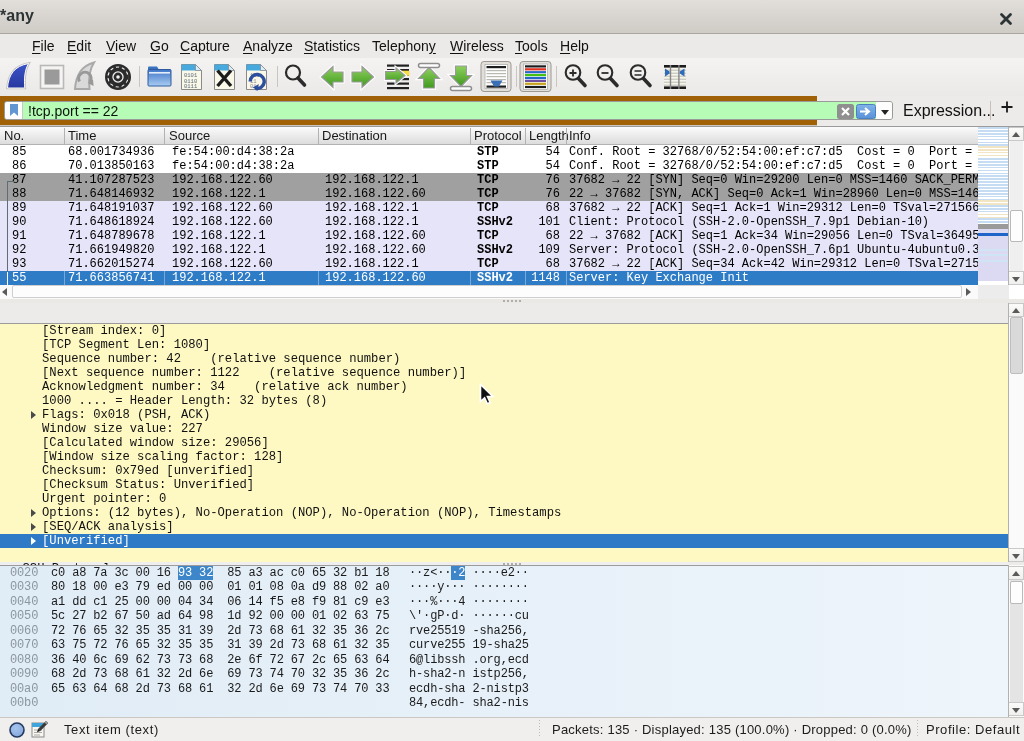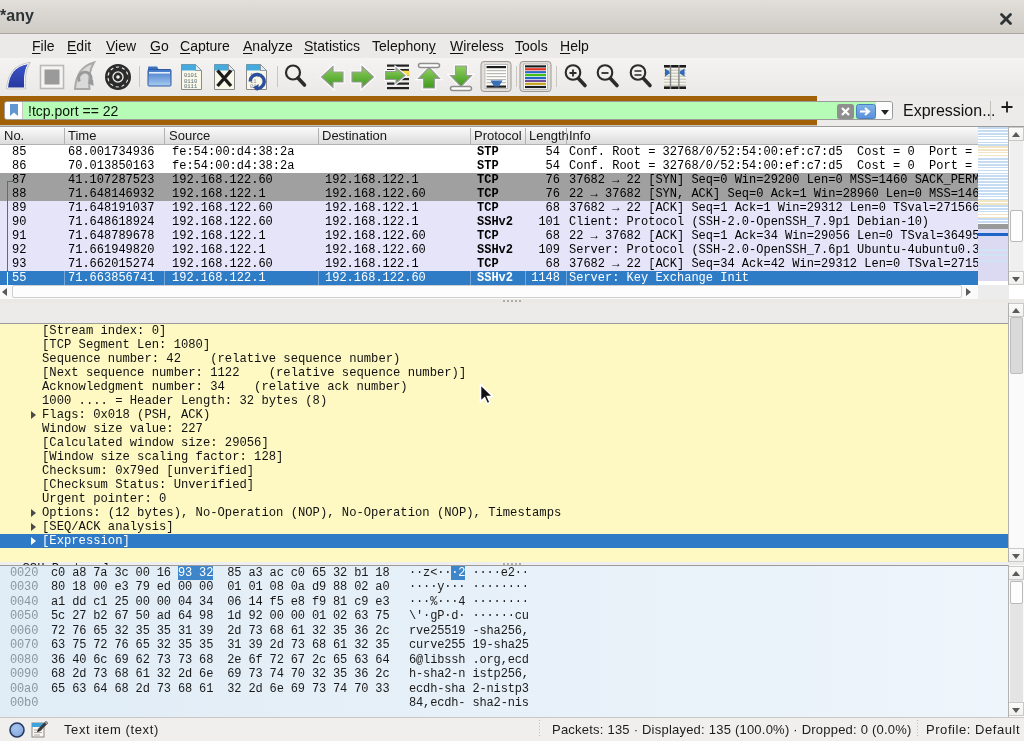--- a/index.html
+++ b/index.html
@@ -332,21 +332,21 @@
   <div class="abs drow" style="top:70px"><span class="dtxt">1000 .... = Header Length: 32 bytes (8)</span></div>
   <div class="abs drow" style="top:84px"><i class="tri"></i><span class="dtxt">Flags: 0x018 (PSH, ACK)</span></div>
   <div class="abs drow" style="top:98px"><span class="dtxt">Window size value: 227</span></div>
   <div class="abs drow" style="top:112px"><span class="dtxt">[Calculated window size: 29056]</span></div>
   <div class="abs drow" style="top:126px"><span class="dtxt">[Window size scaling factor: 128]</span></div>
   <div class="abs drow" style="top:140px"><span class="dtxt">Checksum: 0x79ed [unverified]</span></div>
   <div class="abs drow" style="top:154px"><span class="dtxt">[Checksum Status: Unverified]</span></div>
   <div class="abs drow" style="top:168px"><span class="dtxt">Urgent pointer: 0</span></div>
   <div class="abs drow" style="top:182px"><i class="tri"></i><span class="dtxt">Options: (12 bytes), No-Operation (NOP), No-Operation (NOP), Timestamps</span></div>
   <div class="abs drow" style="top:196px"><i class="tri"></i><span class="dtxt">[SEQ/ACK analysis]</span></div>
-  <div class="abs drow" style="top:210px;background:#2f7ac6;color:#fff"><i class="tri" style="border-left-color:#fff"></i><span class="dtxt">[Expression]</span></div>
+  <div class="abs drow" style="top:210px;background:#2f7ac6;color:#fff"><i class="tri" style="border-left-color:#fff"></i><span class="dtxt">[Unverified]</span></div>
   <div class="abs drow" style="top:238px;background:#efeff0"><i class="trid"></i><span class="dtxt0">SSH Protocol</span></div>
   <div class="abs drow" style="top:252px"><i class="tri"></i><span class="dtxt">SSH Version 2 (encryption:chacha20-poly1305@openssh.com mac:&lt;implicit&gt; compression:none)</span></div>
 </div>
 
 <div class="abs" style="left:0;top:299px;width:1024px;height:4px;background:#ebe9e6"></div>
 <div class="abs" style="left:503px;top:300px;width:20px;height:2px;background:repeating-linear-gradient(90deg,#b0aca7 0 2px,transparent 2px 4px)"></div>
 <div class="abs" style="left:503px;top:563px;width:20px;height:2px;background:repeating-linear-gradient(90deg,#b0aca7 0 2px,transparent 2px 4px)"></div>
 
 <div id="hpane" class="abs">
   <div class="abs hrow" style="top:0px"><span class="hoff">0020</span><span class="hbytes">c0 a8 7a 3c 00 16 <span class="hl">93 32</span>  85 a3 ac c0 65 32 b1 18</span><span class="hascii">··z&lt;··<span class="hl">·2</span> ····e2··</span></div>

